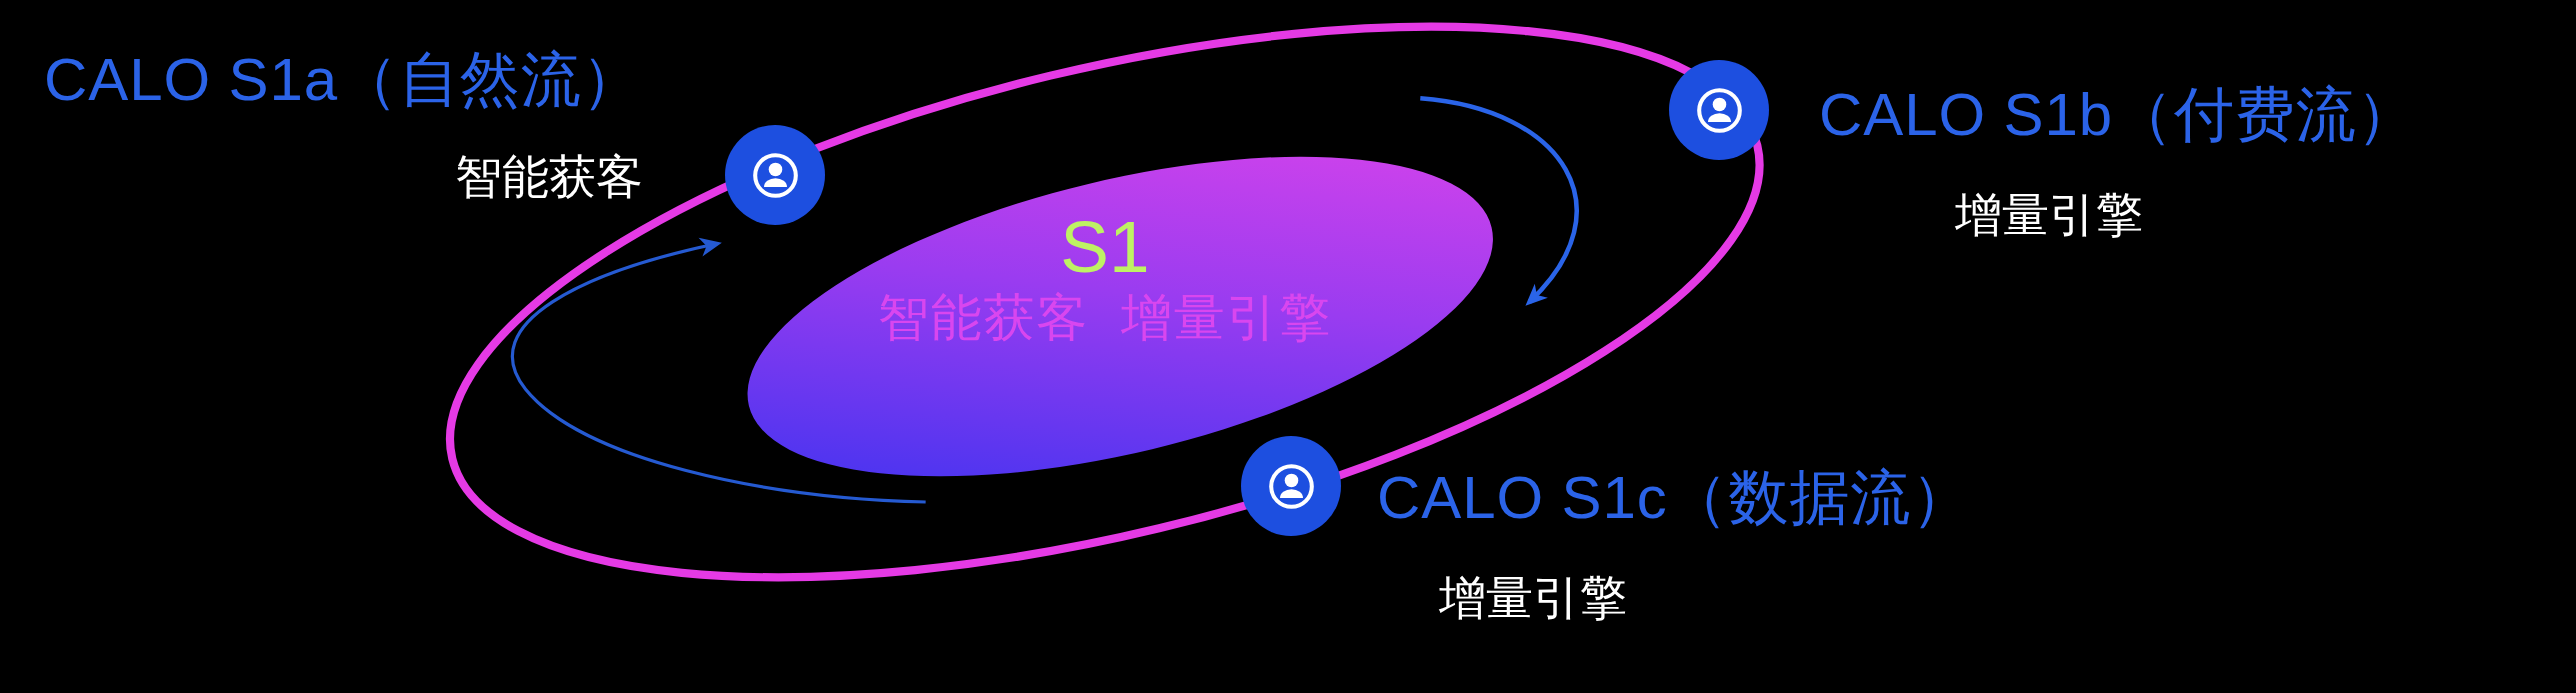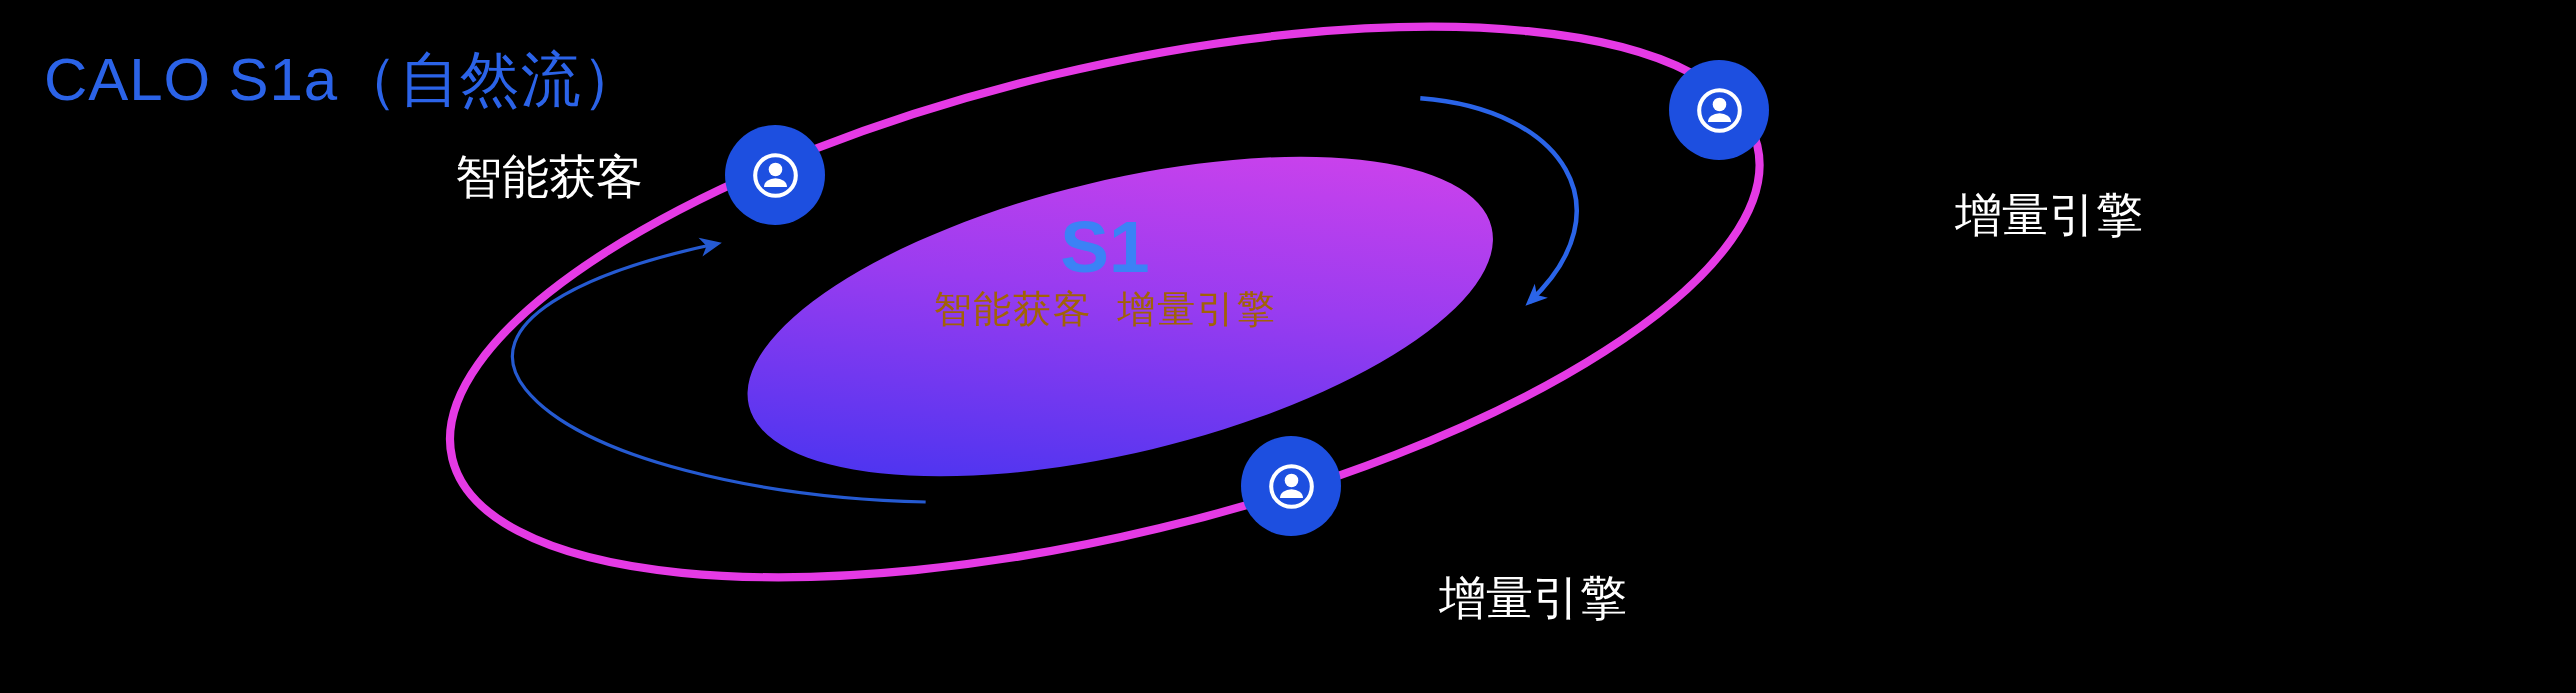--- a/index.html
+++ b/index.html
@@ -48,30 +48,30 @@
     display: flex;
     align-items: center;
     justify-content: center;
   }
   .node svg {
     width: 65px;
     height: 65px;
   }
   .center-title {
     position: absolute;
-    color: #3b82f6;
+    color: #bef264;
     font-size: 73px;
-    font-weight: 700;
+    font-weight: 400;
     transform: translateX(-50%);
     white-space: pre;
   }
   .center-sub {
     position: absolute;
-    color: #a16207;
-    font-size: 38px;
+    color: #d946ef;
+    font-size: 51px;
     font-weight: 500;
     transform: translateX(-50%);
     white-space: pre;
     letter-spacing: 1.8px;
   }
 </style>
 </head>
 <body>
 
 <div class="canvas">
@@ -110,25 +110,27 @@
   <div class="label-blue" style="left:44px; top:47px">CALO S1a（自然流）</div>
   <div class="label-white" style="left:455px; top:151px">智能获客</div>
 
   <div class="node" style="left:1669px; top:60px">
     <svg viewBox="0 0 48 48">
       <circle cx="24" cy="24" r="15" fill="none" stroke="#ffffff" stroke-width="3"></circle>
       <circle cx="24" cy="19.5" r="5" fill="#ffffff"></circle>
       <path d="M15.5 32.5 A 8.5 6.5 0 0 1 32.5 32.5 Z" fill="#ffffff"></path>
     </svg>
   </div>
+  <div class="label-blue" style="left:1819px; top:82px">CALO S1b（付费流）</div>
   <div class="label-white" style="left:1955px; top:189px">增量引擎</div>
 
   <div class="node" style="left:1241px; top:436px">
     <svg viewBox="0 0 48 48">
       <circle cx="24" cy="24" r="15" fill="none" stroke="#ffffff" stroke-width="3"></circle>
       <circle cx="24" cy="19.5" r="5" fill="#ffffff"></circle>
       <path d="M15.5 32.5 A 8.5 6.5 0 0 1 32.5 32.5 Z" fill="#ffffff"></path>
     </svg>
   </div>
+  <div class="label-blue" style="left:1377px; top:465px">CALO S1c（数据流）</div>
   <div class="label-white" style="left:1439px; top:572px">增量引擎</div>
 
 </div>
 
 
 </body></html>

